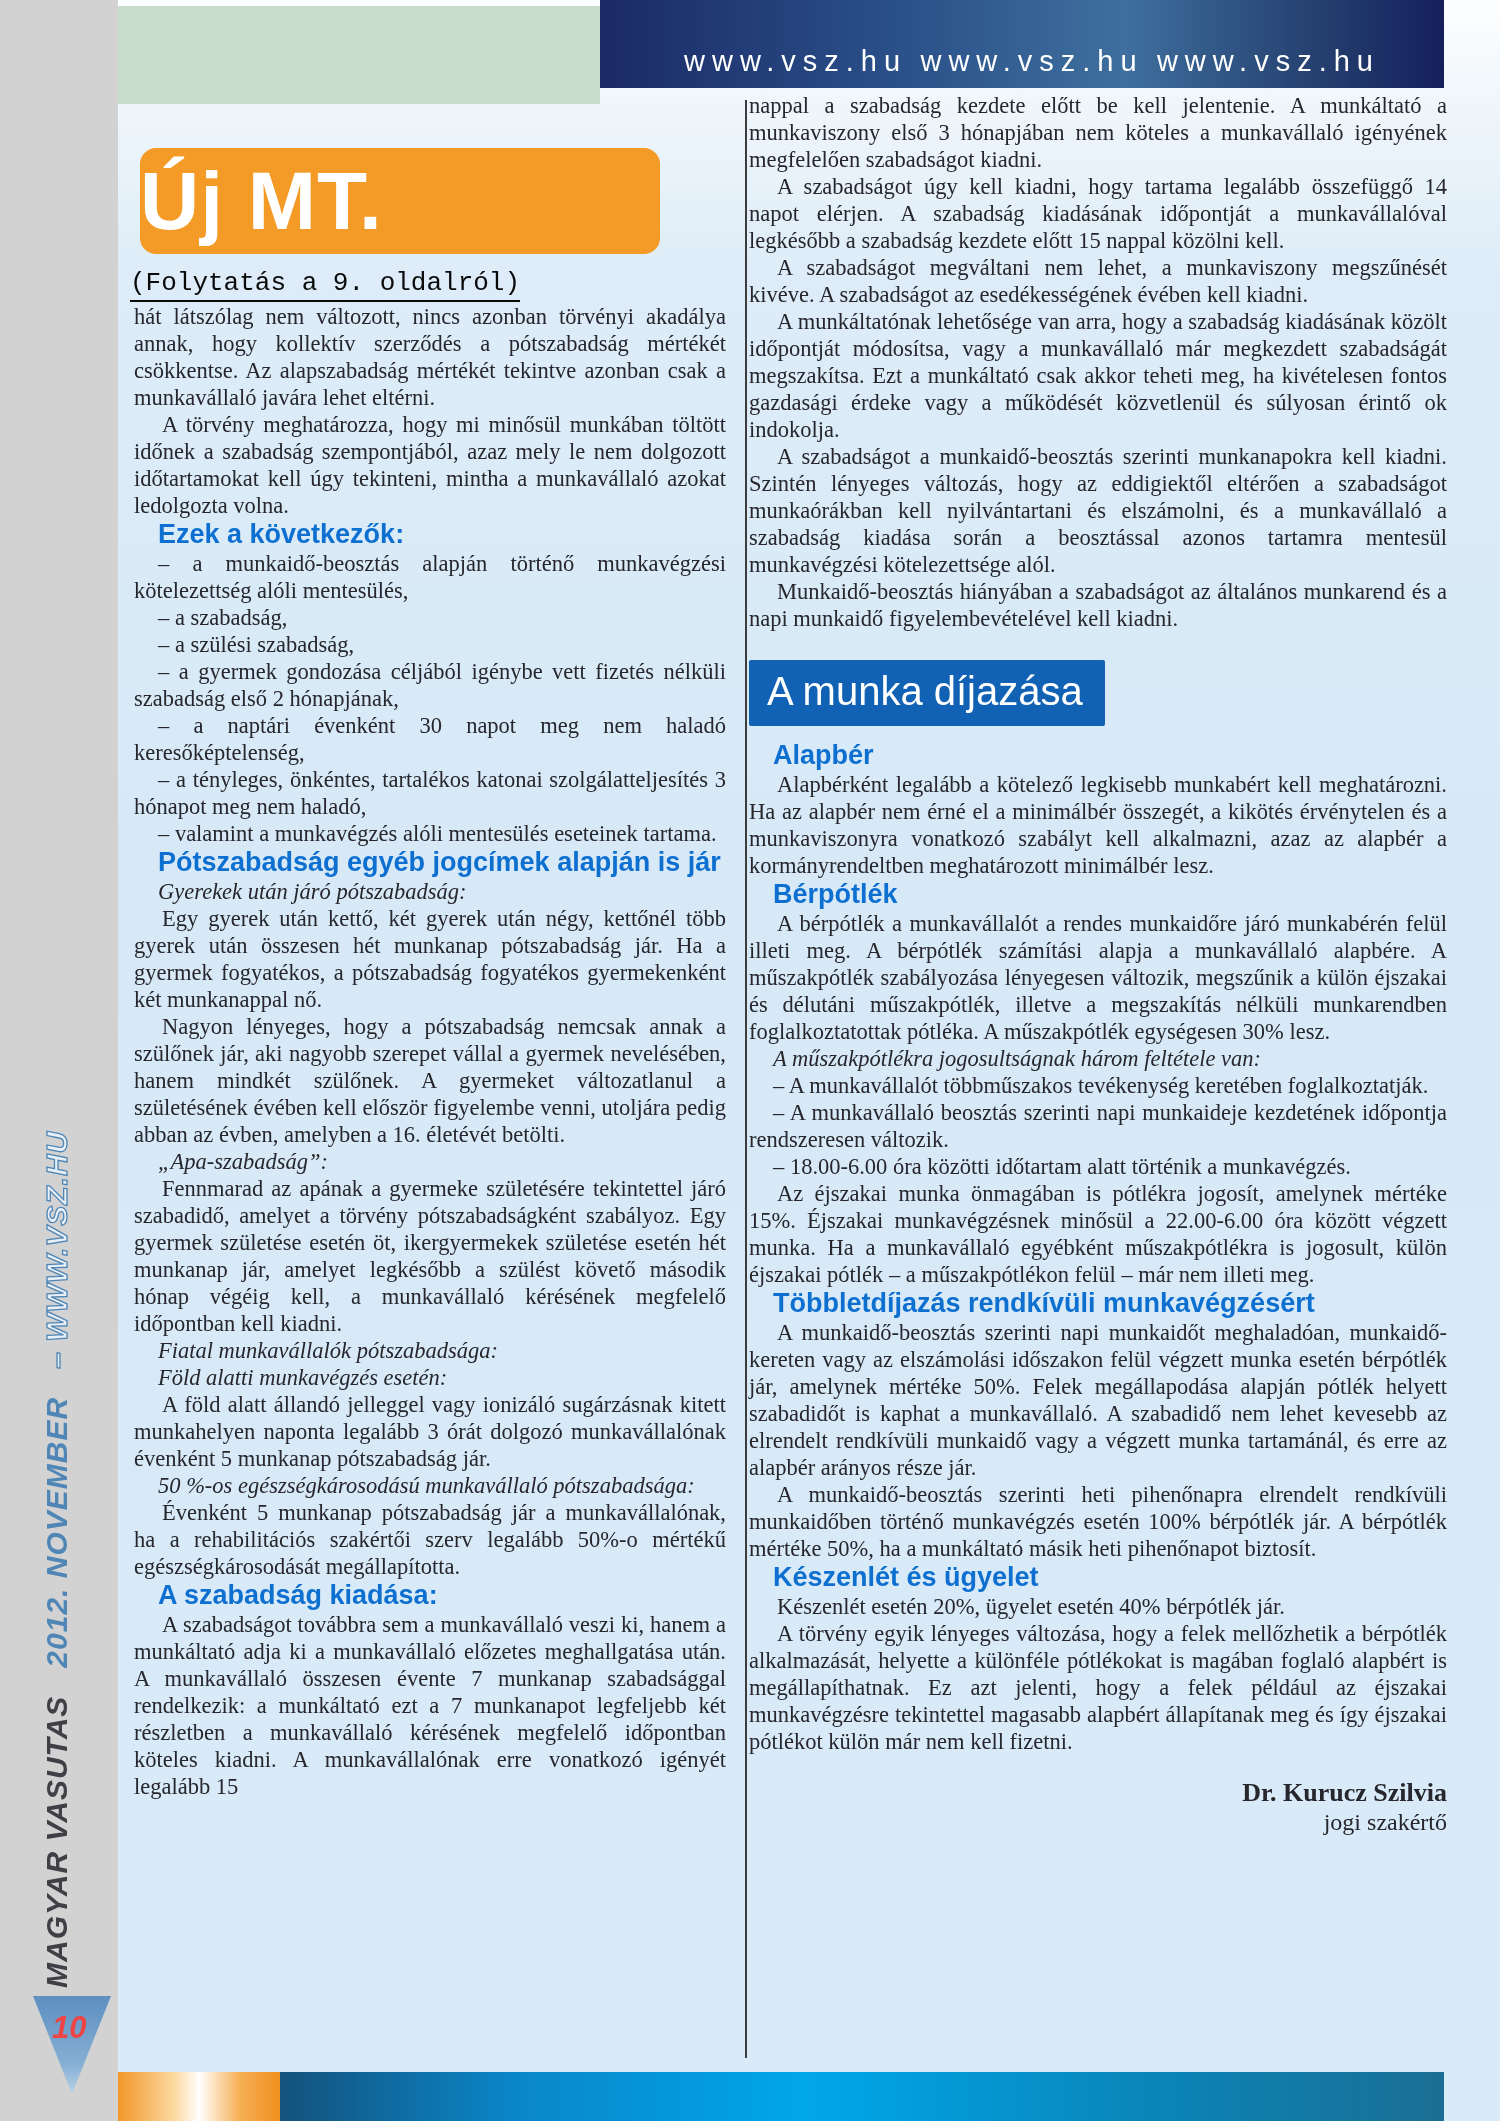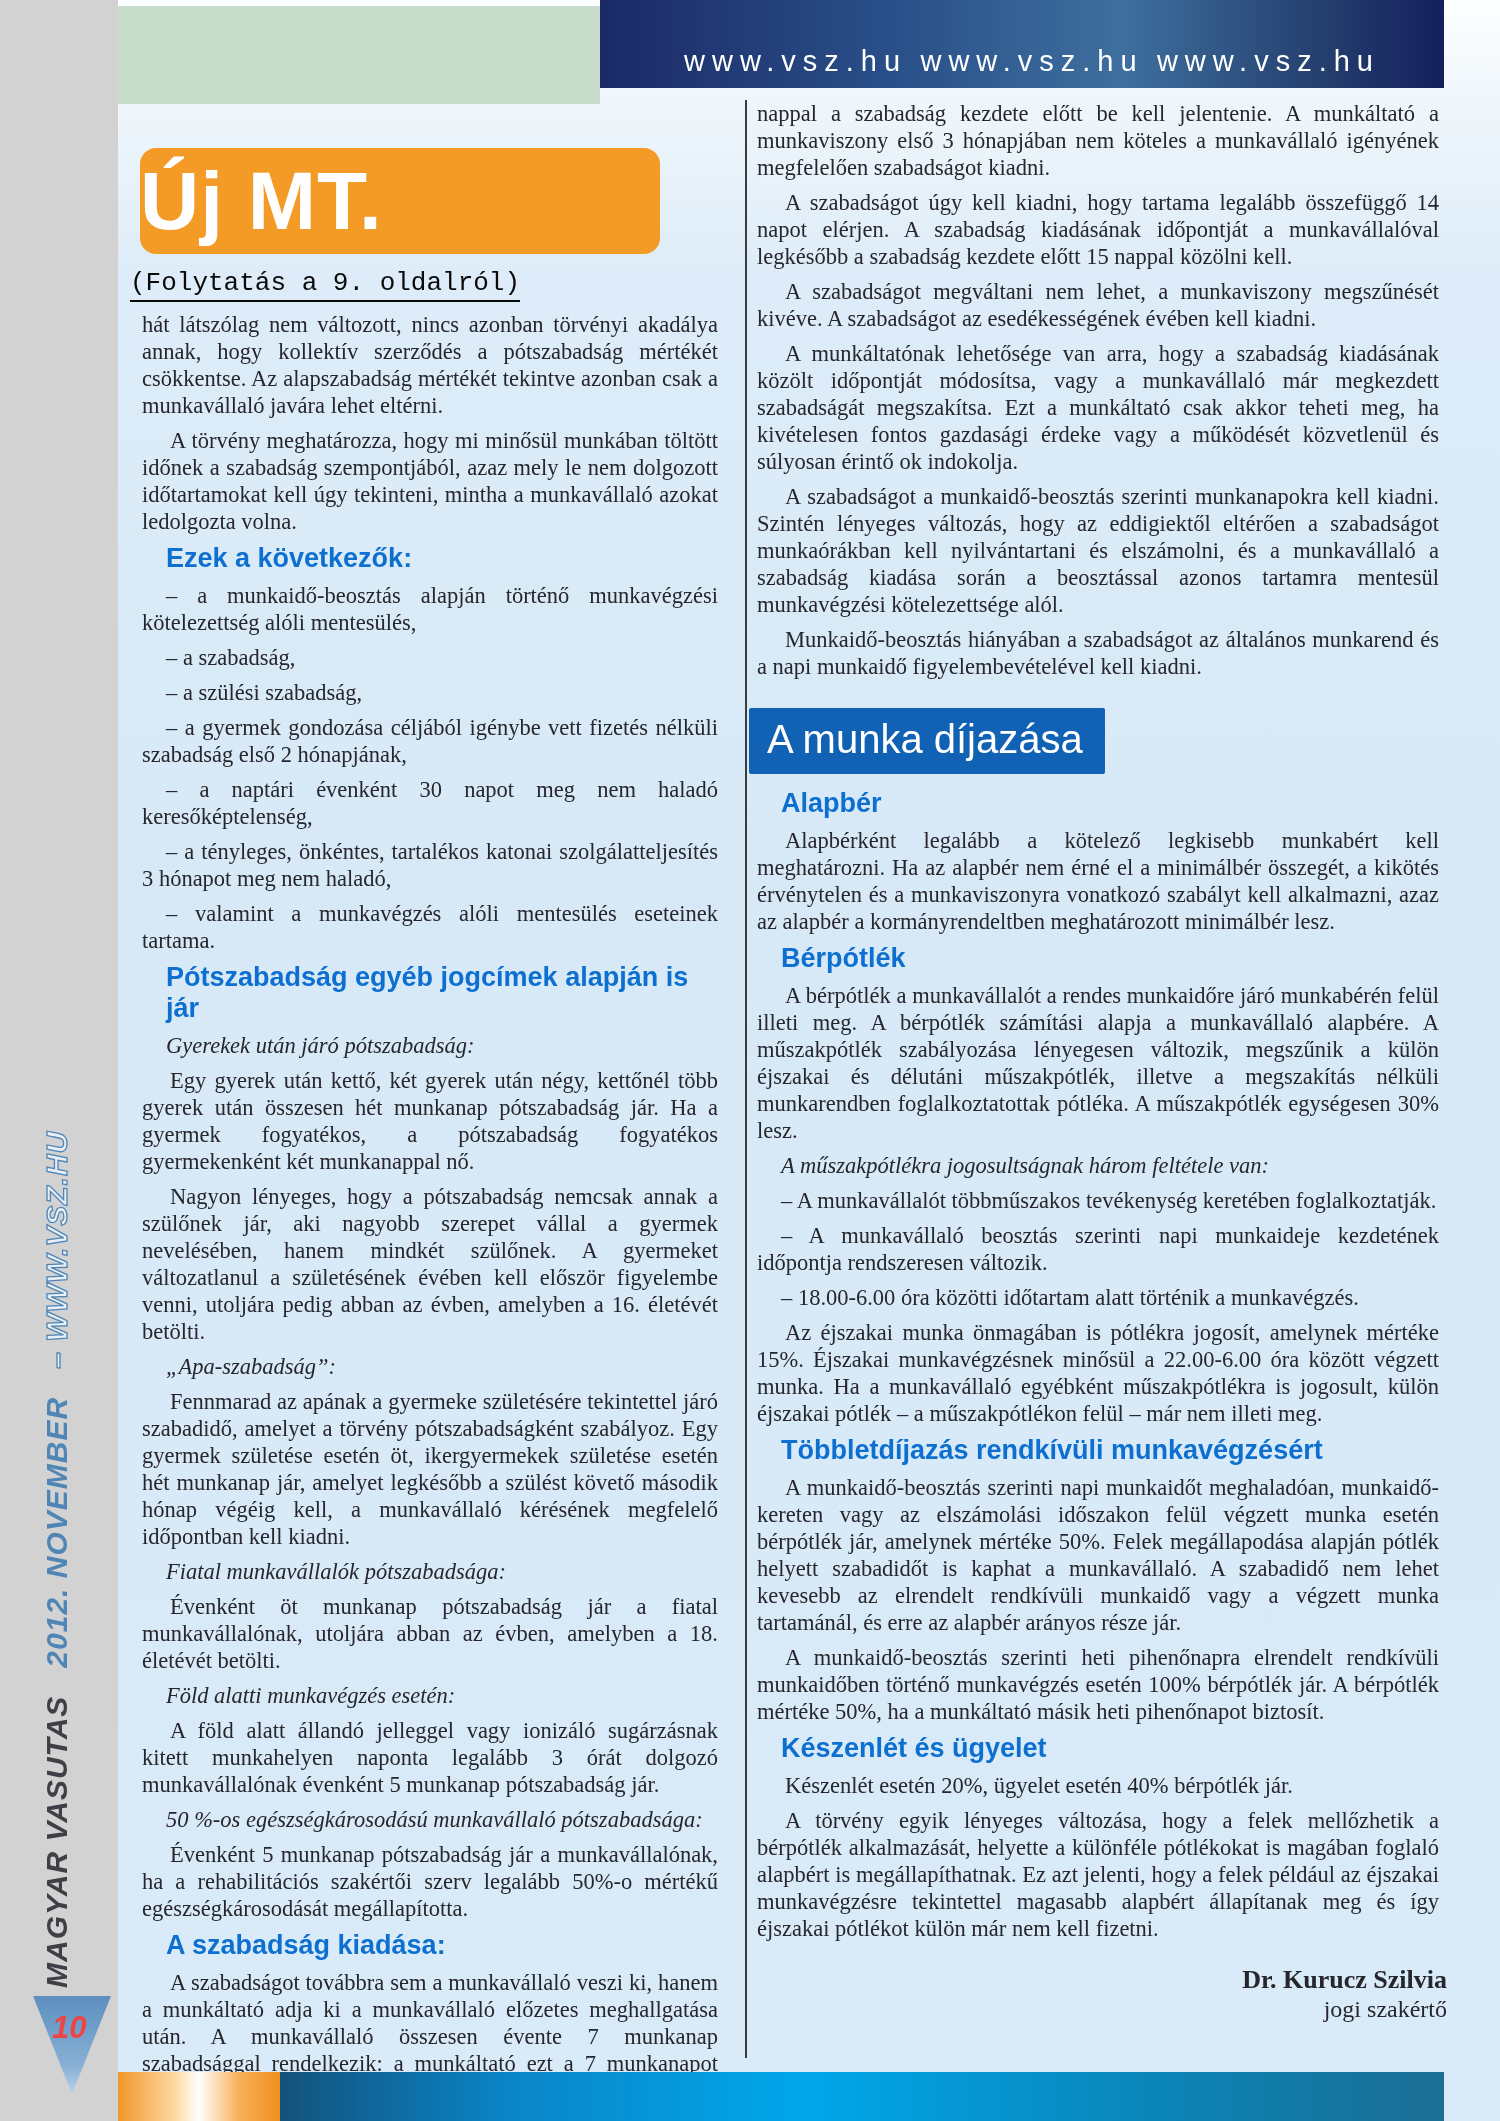--- a/index.html
+++ b/index.html
@@ -18,21 +18,21 @@
              border-radius:16px;display:flex;align-items:center;justify-content:flex-start;}
   .title-box span{color:#ffffff;font-family:"Liberation Sans",sans-serif;font-weight:bold;
                   font-size:82px;letter-spacing:1px;}
   .continuation{position:absolute;left:12px;top:268px;display:inline-block;
                 font-family:Liberation Mono, monospace;font-size:26px;color:#0a0a0a;
                 border-bottom:2px solid #0a0a0a;padding-bottom:2px;}
   .divider{position:absolute;left:627px;top:100px;width:2px;height:1958px;background:#3c3c3c;}
   .col{position:absolute;font-size:22.5px;line-height:1.2;color:#26262c;text-align:justify;}
   .col-left{left:16px;top:303px;width:592px;}
   .col-right{left:631px;top:92px;width:698px;}
-  .col p{margin:8px;}
+  .col p{margin:0;}
   .ind{text-indent:28px;}
   .li{text-indent:24px;}
   .ital{font-style:italic;text-indent:24px;}
   .bluehead{font-family:"Liberation Sans",sans-serif;font-weight:bold;color:#0d6fd0;
             font-size:27px;padding-left:24px;margin:20px 0 6px;text-align:left;line-height:1.15;}
   .section-bar{background:#1161b5;border-radius:2px;color:#ffffff;
                font-family:"Liberation Sans",sans-serif;font-size:40px;line-height:1.15;
                padding:8px 22px 12px 18px;width:fit-content;margin:28px 0 14px;}
   .sig{text-align:right;margin-top:22px;}
   .sig-name{font-weight:bold;font-size:26px;}
@@ -102,21 +102,20 @@
       <p class="li">– a tényleges, önkéntes, tartalékos katonai szolgálatteljesítés 3 hónapot meg nem haladó,</p>
       <p class="li">– valamint a munkavégzés alóli mentesülés eseteinek tartama.</p>
 
       <p class="bluehead">Pótszabadság egyéb jogcímek alapján is jár</p>
       <p class="ital">Gyerekek után járó pótszabadság:</p>
       <p class="ind">Egy gyerek után kettő, két gyerek után négy, kettőnél több gyerek után összesen hét munkanap pótszabadság jár. Ha a gyermek fogyatékos, a pótszabadság fogyatékos gyermekenként két munkanappal nő.</p>
       <p class="ind">Nagyon lényeges, hogy a pótszabadság nemcsak annak a szülőnek jár, aki nagyobb szerepet vállal a gyermek nevelésében, hanem mindkét szülőnek. A gyermeket változatlanul a születésének évében kell először figyelembe venni, utoljára pedig abban az évben, amelyben a 16. életévét betölti.</p>
       <p class="ital">„Apa-szabadság”:</p>
       <p class="ind">Fennmarad az apának a gyermeke születésére tekintettel járó szabadidő, amelyet a törvény pótszabadságként szabályoz. Egy gyermek születése esetén öt, ikergyermekek születése esetén hét munkanap jár, amelyet legkésőbb a szülést követő második hónap végéig kell, a munkavállaló kérésének megfelelő időpontban kell kiadni.</p>
       <p class="ital">Fiatal munkavállalók pótszabadsága:</p>
-      <p class="ind">Évenként öt munkanap pótszabadság jár a fiatal munkavállalónak, utoljára abban az évben, amelyben a 18. életévét betölti.</p>
       <p class="ital">Föld alatti munkavégzés esetén:</p>
       <p class="ind">A föld alatt állandó jelleggel vagy ionizáló sugárzásnak kitett munkahelyen naponta legalább 3 órát dolgozó munkavállalónak évenként 5 munkanap pótszabadság jár.</p>
       <p class="ital">50 %-os egészségkárosodású munkavállaló pótszabadsága:</p>
       <p class="ind">Évenként 5 munkanap pótszabadság jár a munkavállalónak, ha a rehabilitációs szakértői szerv legalább 50%-o mértékű egészségkárosodását megállapította.</p>
 
       <p class="bluehead">A szabadság kiadása:</p>
       <p class="ind">A szabadságot továbbra sem a munkavállaló veszi ki, hanem a munkáltató adja ki a munkavállaló előzetes meghallgatása után. A munkavállaló összesen évente 7 munkanap szabadsággal rendelkezik: a munkáltató ezt a 7 munkanapot legfeljebb két részletben a munkavállaló kérésének megfelelő időpontban köteles kiadni. A munkavállalónak erre vonatkozó igényét legalább 15</p>
     </div>
 
     <div class="col col-right">

